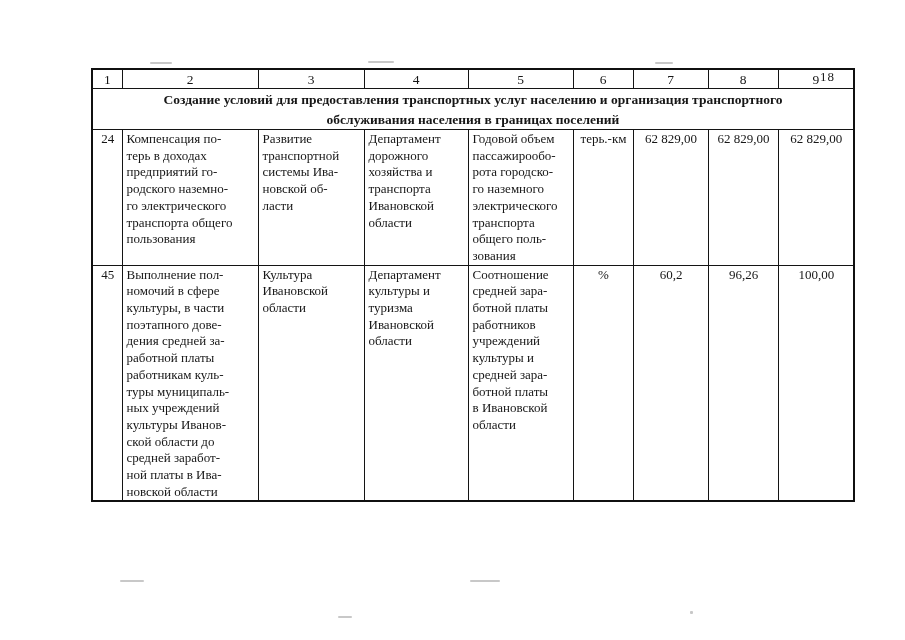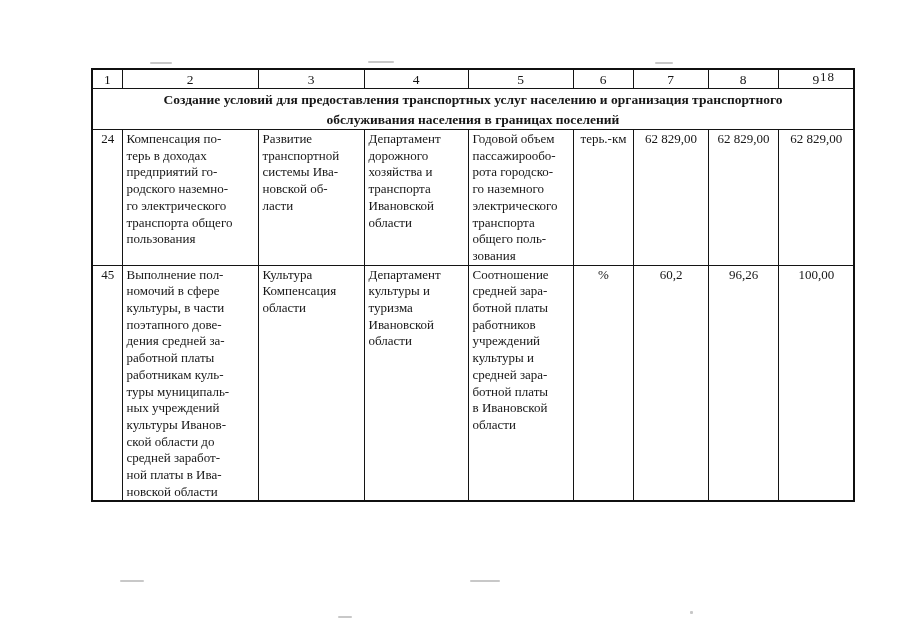--- a/index.html
+++ b/index.html
@@ -153,21 +153,21 @@
 работной платы
 работникам куль-
 туры муниципаль-
 ных учреждений
 культуры Иванов-
 ской области до
 средней заработ-
 ной платы в Ива-
 новской области</td>
     <td>Культура
-Компенсация
+Ивановской
 области</td>
     <td>Департамент
 культуры и
 туризма
 Ивановской
 области</td>
     <td>Соотношение
 средней зара-
 ботной платы
 работников

